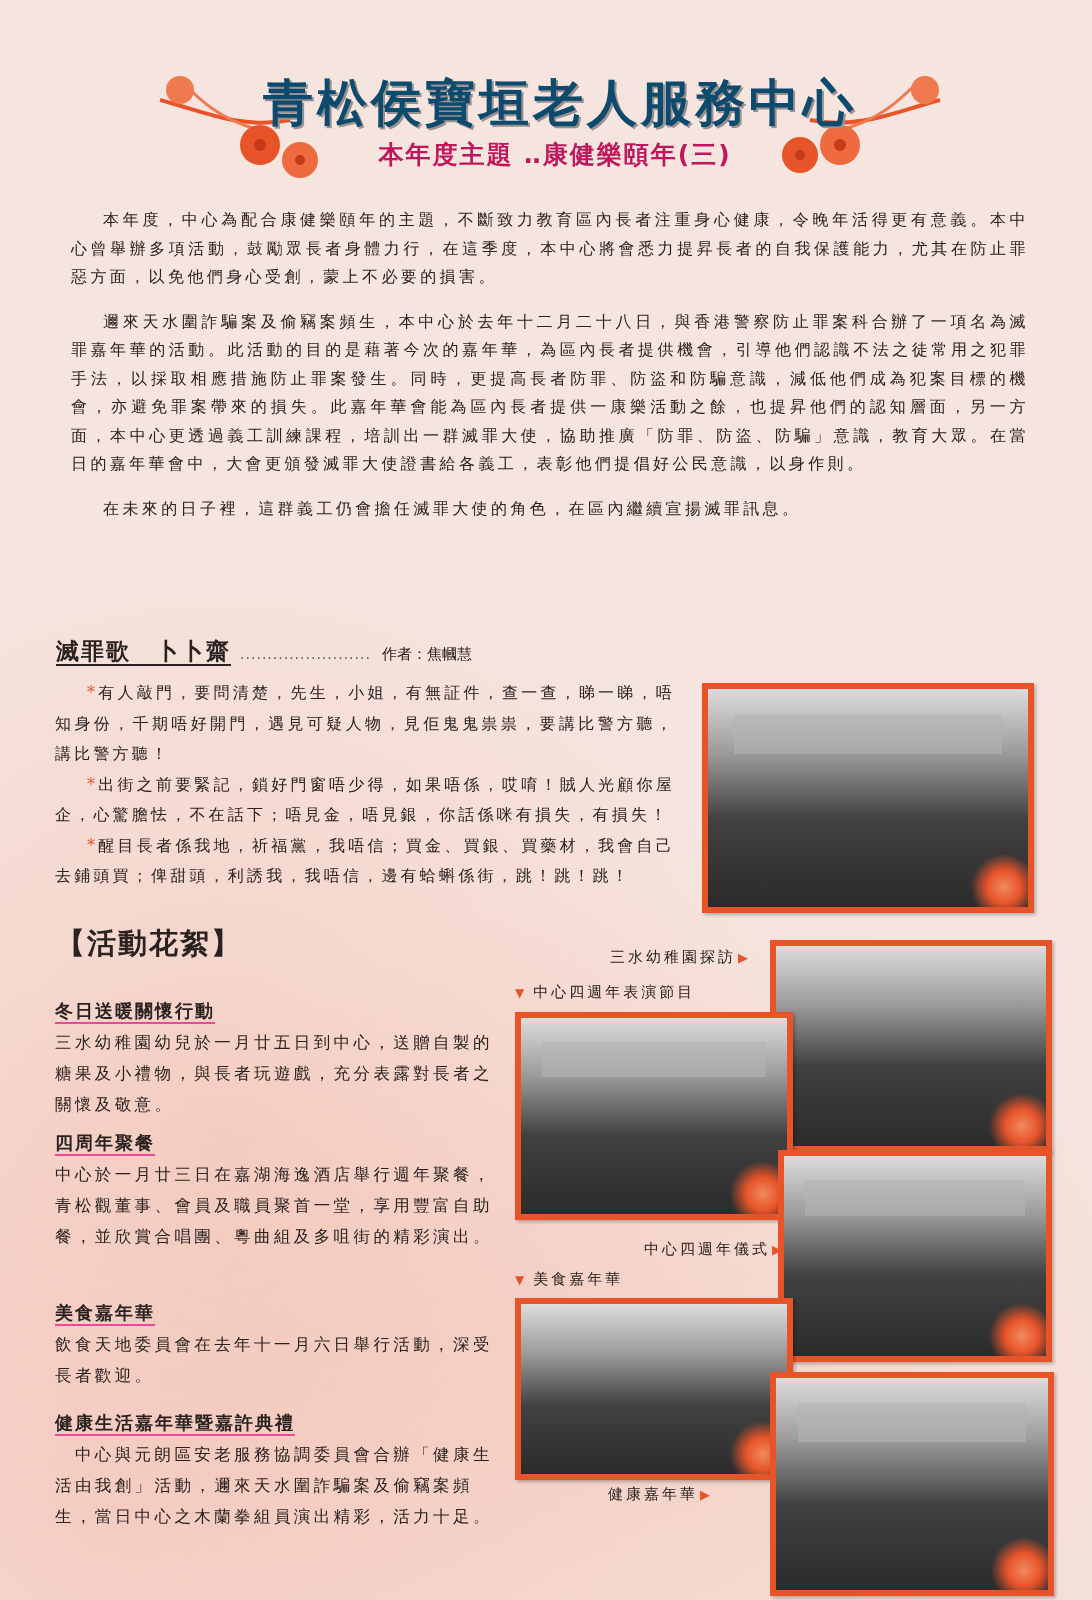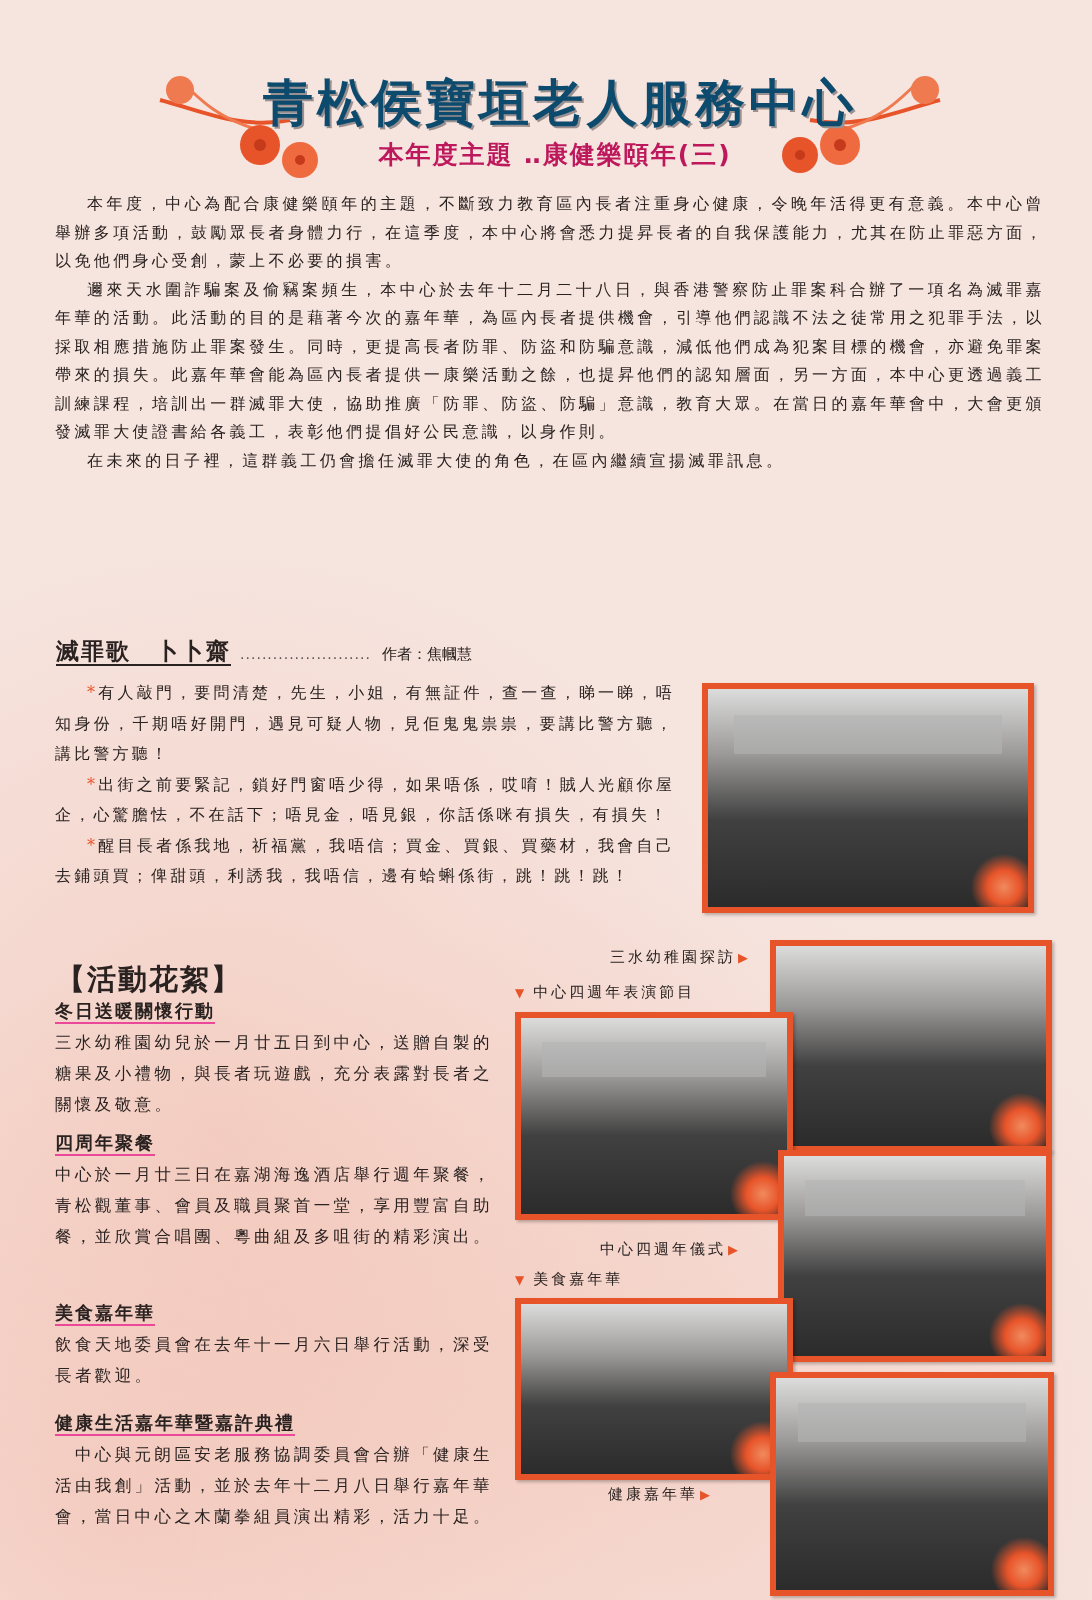--- a/index.html
+++ b/index.html
@@ -27,21 +27,21 @@
     font-size: 25px; letter-spacing: 2px; color: #be185d;
   }
   .flower-deco { width: 200px; height: 120px; }
   .flower-left { left: 140px; top: 60px; }
   .flower-right { left: 760px; top: 60px; }
 
   .intro {
     left: 55px; top: 190px; width: 990px;
     font-size: 16px; line-height: 28.5px; letter-spacing: 3.4px; text-align: justify;
   }
-  .intro p { margin: 0; text-indent: 2em; }
+  .intro p { margin: 16px; text-indent: 2em; }
 
   .song-heading { left: 56px; top: 636px; width: 600px; font-family: "DejaVu Sans", sans-serif; }
   .song-title {
     font-size: 23px; font-weight: bold; letter-spacing: 2px;
     text-decoration: underline; text-underline-offset: 5px; text-decoration-thickness: 2px;
   }
   .song-dots { font-size: 14px; color: #555; letter-spacing: 1px; margin-left: 4px; }
   .song-author { font-size: 15px; margin-left: 6px; }
 
   .song-body {
@@ -61,21 +61,21 @@
   .photo .flower-corner {
     position: absolute; right: -4px; bottom: -4px; width: 70px; height: 60px;
     background: radial-gradient(circle at 60% 60%, #f08a5e 0, #e8542a 30%, rgba(232,84,42,0) 60%);
   }
   .photo .banner {
     position: absolute; left: 8%; top: 12%; width: 84%; height: 18%;
     background: rgba(180,180,180,0.6);
   }
 
   .activities-title {
-    left: 56px; top: 960px; font-family: "DejaVu Sans", sans-serif;
+    left: 56px; top: 924px; font-family: "DejaVu Sans", sans-serif;
     font-size: 29px; font-weight: bold; letter-spacing: 2px;
   }
   .act-block { left: 55px; width: 440px; font-size: 16.5px; line-height: 31px; letter-spacing: 3.4px; }
   .act-heading {
     font-weight: bold; font-size: 18px; letter-spacing: 2px; display: inline-block;
     border-bottom: 2px solid #ec4899; line-height: 22px; margin-bottom: 3px;
   }
   .act-body { margin: 0; }
 
   .caption { font-size: 15px; letter-spacing: 3px; color: #2a2220; }
@@ -137,21 +137,21 @@
 <div class="abs act-block" style="top:1128px;">
   <div class="act-heading">四周年聚餐</div>
   <p class="act-body">中心於一月廿三日在嘉湖海逸酒店舉行週年聚餐，青松觀董事、會員及職員聚首一堂，享用豐富自助餐，並欣賞合唱團、粵曲組及多咀街的精彩演出。</p>
 </div>
 <div class="abs act-block" style="top:1298px;">
   <div class="act-heading">美食嘉年華</div>
   <p class="act-body">飲食天地委員會在去年十一月六日舉行活動，深受長者歡迎。</p>
 </div>
 <div class="abs act-block" style="top:1408px;">
   <div class="act-heading">健康生活嘉年華暨嘉許典禮</div>
-  <p class="act-body">　中心與元朗區安老服務協調委員會合辦「健康生活由我創」活動，並於去年十二月八日舉行嘉年華會，當日中心之木蘭拳組員演出精彩，活力十足。</p>
+  <p class="act-body">　中心與元朗區安老服務協調委員會合辦「健康生活由我創」活動，邇來天水圍詐騙案及偷竊案頻生，當日中心之木蘭拳組員演出精彩，活力十足。</p>
 </div>
 
 <div class="abs caption" style="left:610px; top:948px;">
   <span>三水幼稚園探訪</span><span class="tri-right">▶</span>
 </div>
 <div class="abs photo" style="left:770px; top:940px; width:270px; height:200px;">
   <div class="flower-corner"></div>
 </div>
 
 <div class="abs caption" style="left:515px; top:983px;">
@@ -159,21 +159,21 @@
 </div>
 <div class="abs photo" style="left:515px; top:1012px; width:266px; height:196px;">
   <div class="banner"></div>
   <div class="flower-corner"></div>
 </div>
 
 <div class="abs photo" style="left:778px; top:1150px; width:262px; height:200px;">
   <div class="banner"></div>
   <div class="flower-corner"></div>
 </div>
-<div class="abs caption" style="left:600px; top:1240px;text-align:center;">
+<div class="abs caption" style="left:644px; top:1240px;text-align:center;">
   <span>中心四週年儀式</span><span class="tri-right">▶</span>
 </div>
 
 <div class="abs caption" style="left:515px; top:1270px;">
   <span class="tri-down">▼</span><span>美食嘉年華</span>
 </div>
 <div class="abs photo" style="left:515px; top:1298px; width:266px; height:170px;">
   <div class="flower-corner"></div>
 </div>
 

